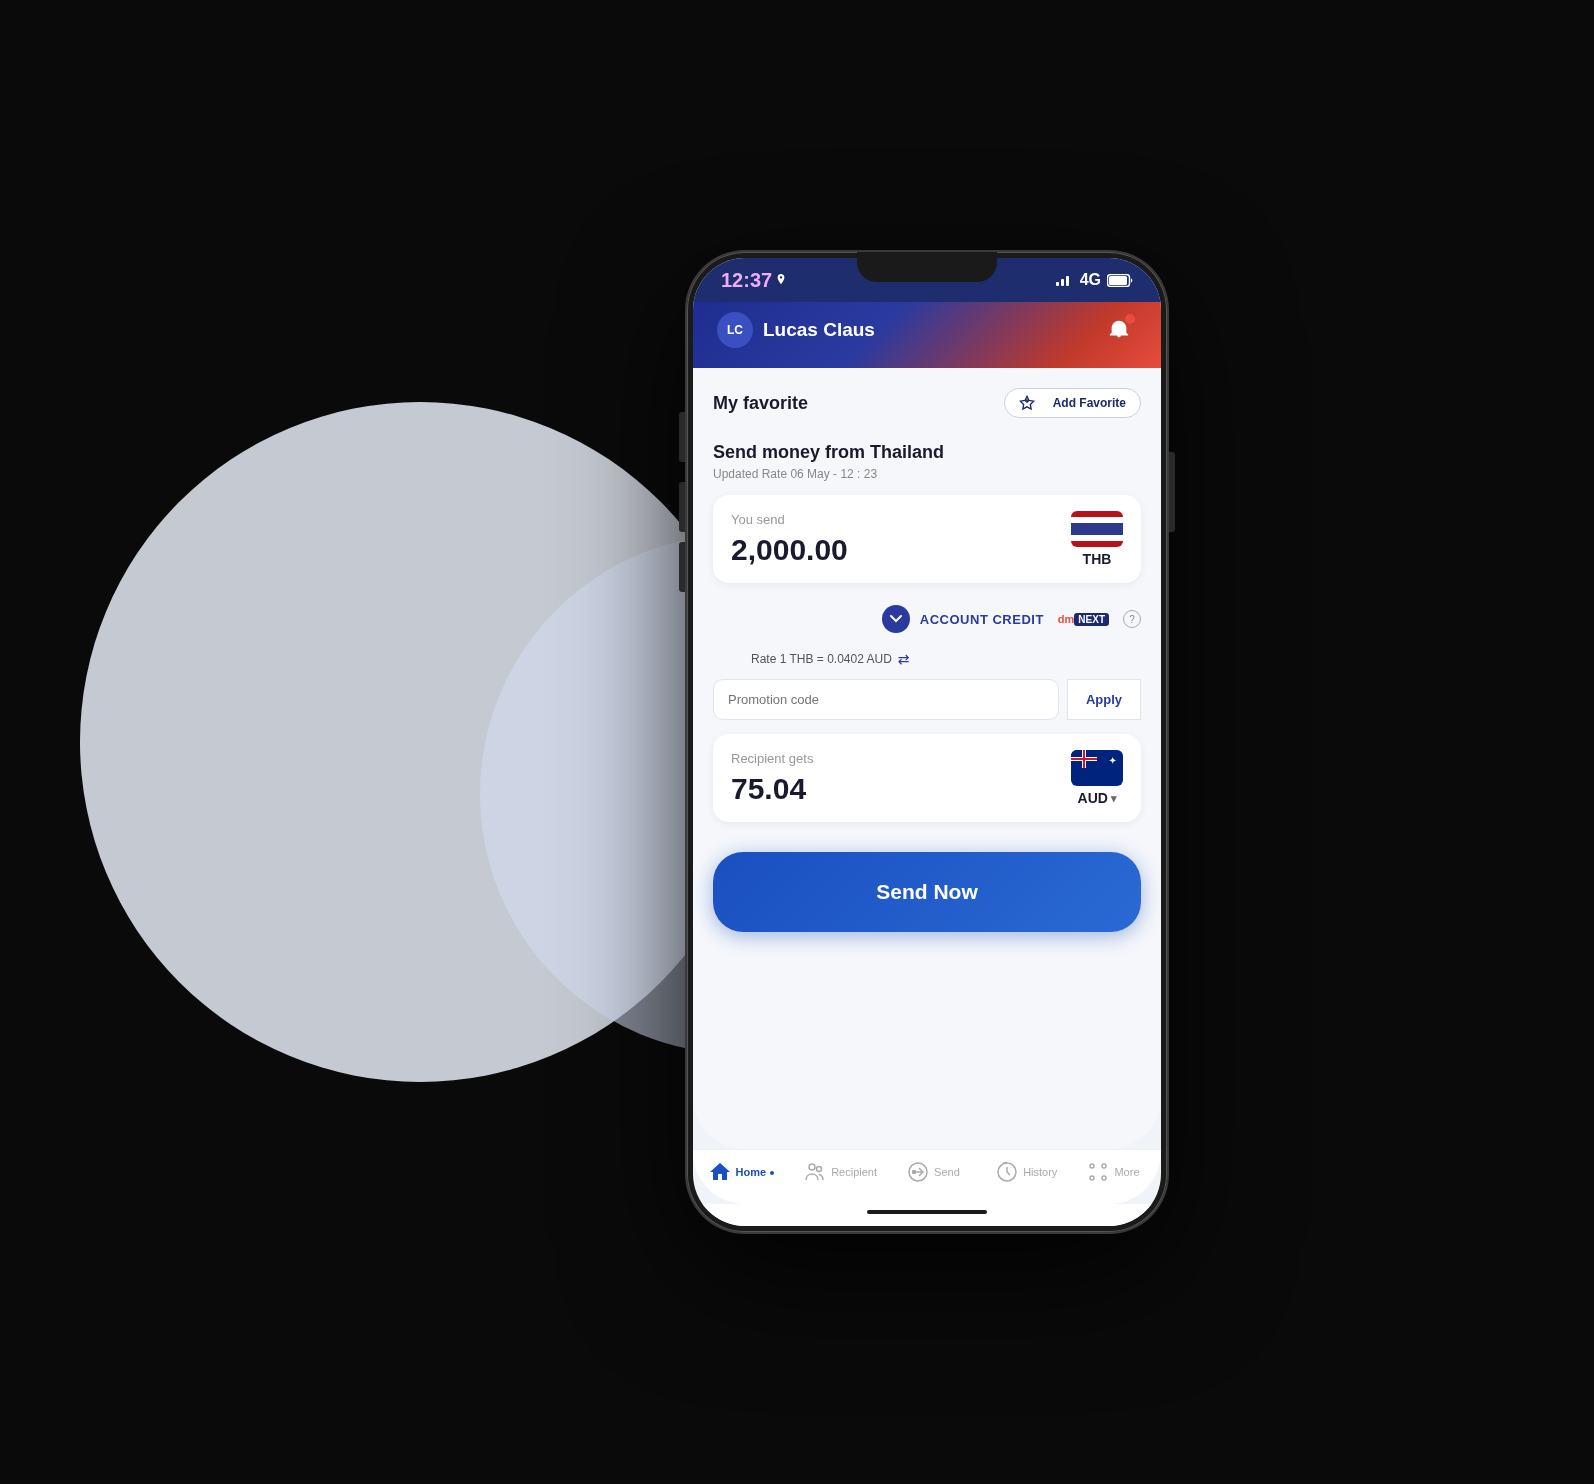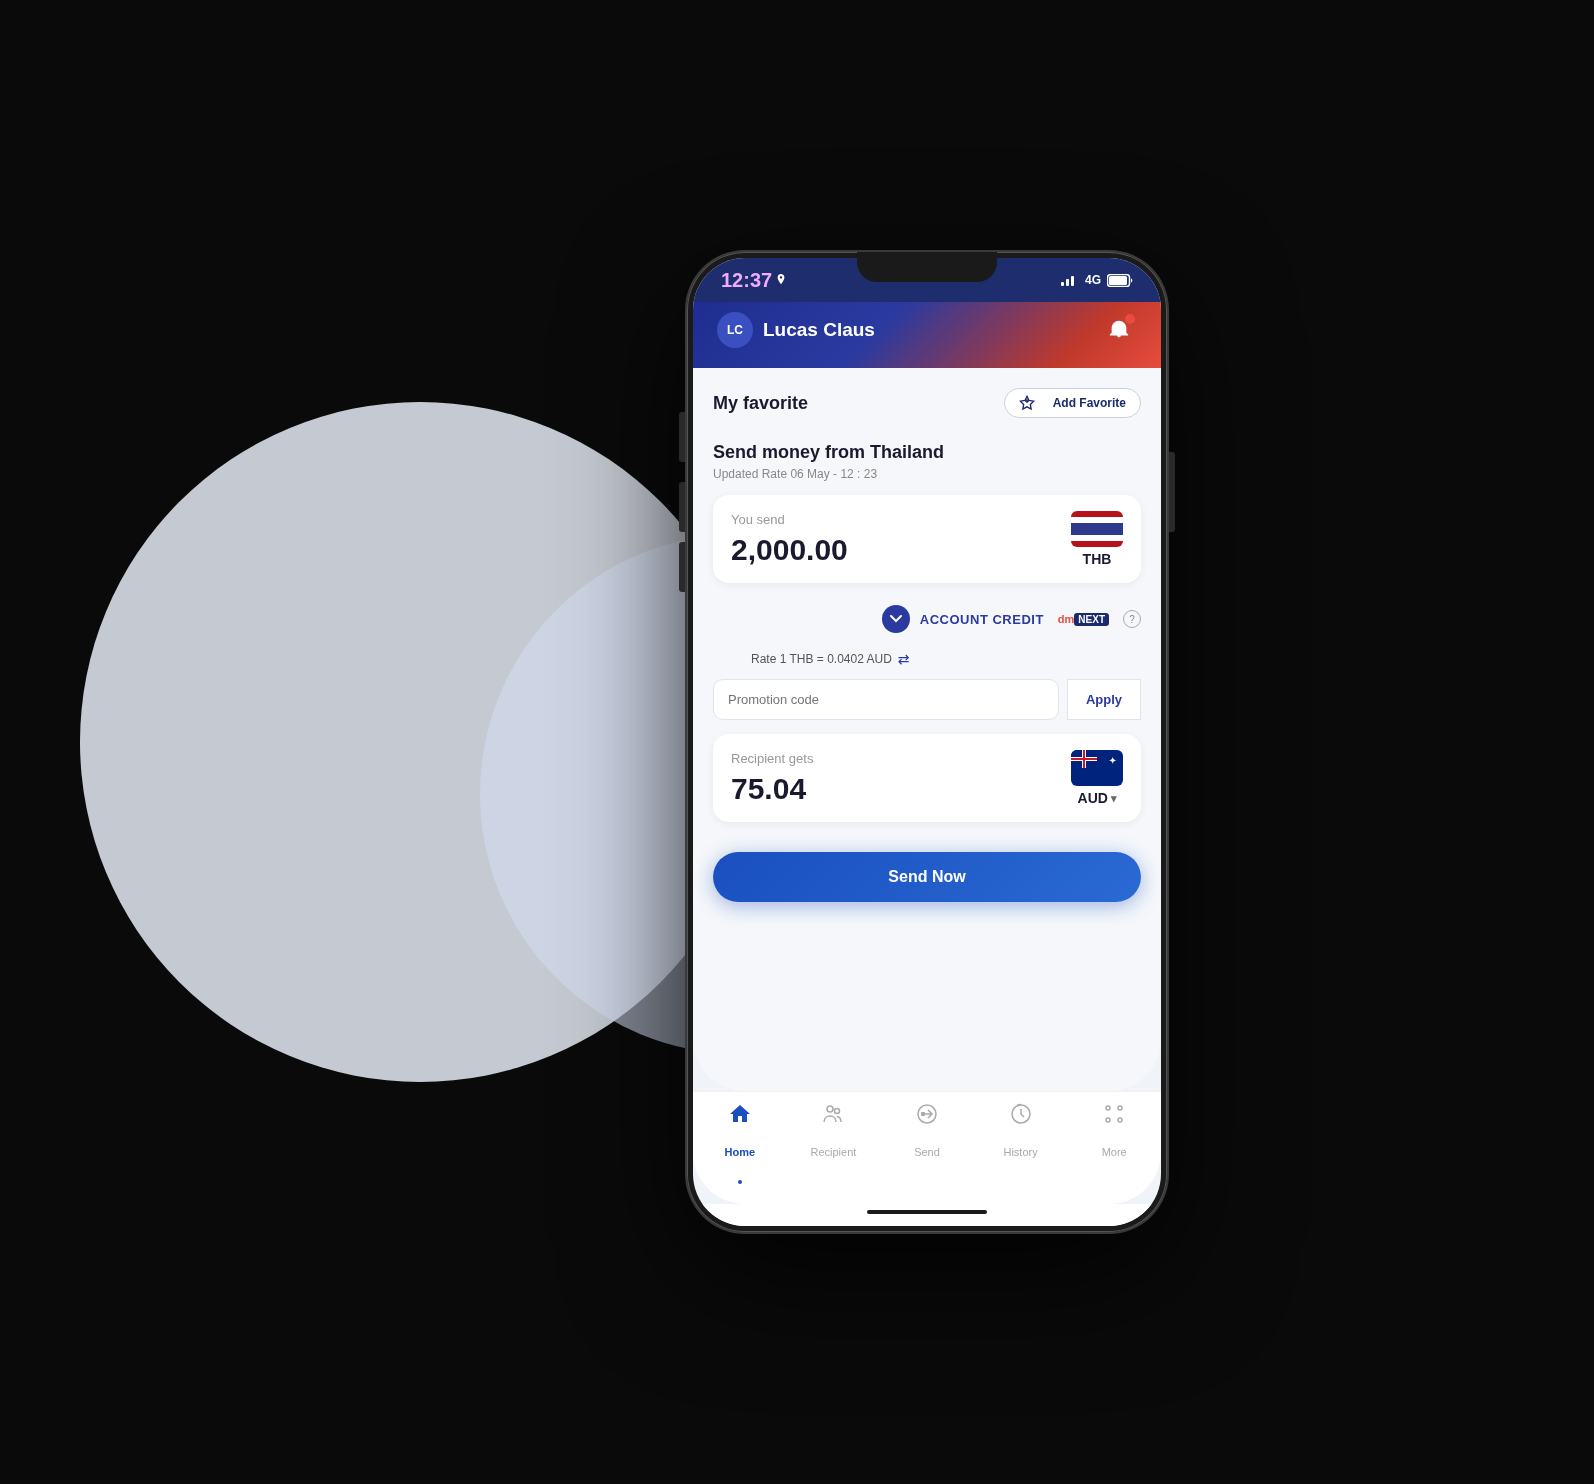--- a/index.html
+++ b/index.html
@@ -435,45 +435,45 @@
       font-weight: 600;
       color: #2a3aa0;
       cursor: pointer;
     }
 
     
     .send-now-btn {
       background: linear-gradient(135deg, #1a4fc0, #2a6ad4);
       border: none;
       border-radius: 30px;
-      padding: 16px 0;
+      padding: 28px 0;
       width: 100%;
       color: white;
-      font-size: 16px;
+      font-size: 21px;
       font-weight: 700;
       cursor: pointer;
       margin: 16px 0;
       box-shadow: 0 4px 20px rgba(26, 79, 192, 0.4);
     }
 
     
     .bottom-nav {
       background: white;
       display: flex;
       justify-content: space-around;
       padding: 10px 0 20px;
       border-top: 1px solid #f0f0f0;
       border-radius: 0 0 52px 52px;
       flex-shrink: 0;
     }
     .nav-item {
       display: flex;
-      flex-direction: column;
-      align-items: center;
-      gap: 20px;
+      flex-direction: row;
+      align-items: center;
+      gap: 4px;
       cursor: pointer;
       min-width: 60px;
     }
     .nav-icon {
       font-size: 22px;
       color: #aaa;
     }
     .nav-icon.active { color: #1a4fc0; }
     .nav-label {
       font-size: 11px;
@@ -519,21 +519,21 @@
             <path d="M5 0C3.1 0 1.6 1.5 1.6 3.4c0 2.5 3.4 6.6 3.4 6.6s3.4-4.1 3.4-6.6C8.4 1.5 6.9 0 5 0zm0 4.6c-.7 0-1.2-.5-1.2-1.2S4.3 2.2 5 2.2s1.2.5 1.2 1.2S5.7 4.6 5 4.6z"></path>
           </svg>
         </div>
         <div class="status-icons">
 
           <svg width="18" height="12" viewBox="0 0 18 12" fill="white">
             <rect x="0" y="8" width="3" height="4" rx="1"></rect>
             <rect x="5" y="5" width="3" height="7" rx="1"></rect>
             <rect x="10" y="2" width="3" height="10" rx="1"></rect>
           </svg>
-          <span style="font-size:12px;font-weight:700;color:white;">4G</span>
+          <span style="font-size:16px;font-weight:700;color:white;">4G</span>
 
           <svg width="26" height="13" viewBox="0 0 26 13" fill="none">
             <rect x="0.5" y="0.5" width="22" height="12" rx="3" stroke="white" stroke-width="1.5"></rect>
             <rect x="2" y="2" width="18" height="9" rx="1.5" fill="white"></rect>
             <path d="M24 4.5v4c.8-.3 1.3-1 1.3-2S24.8 4.8 24 4.5z" fill="white"></path>
           </svg>
         </div>
       </div>
 
       <div class="app-header">

